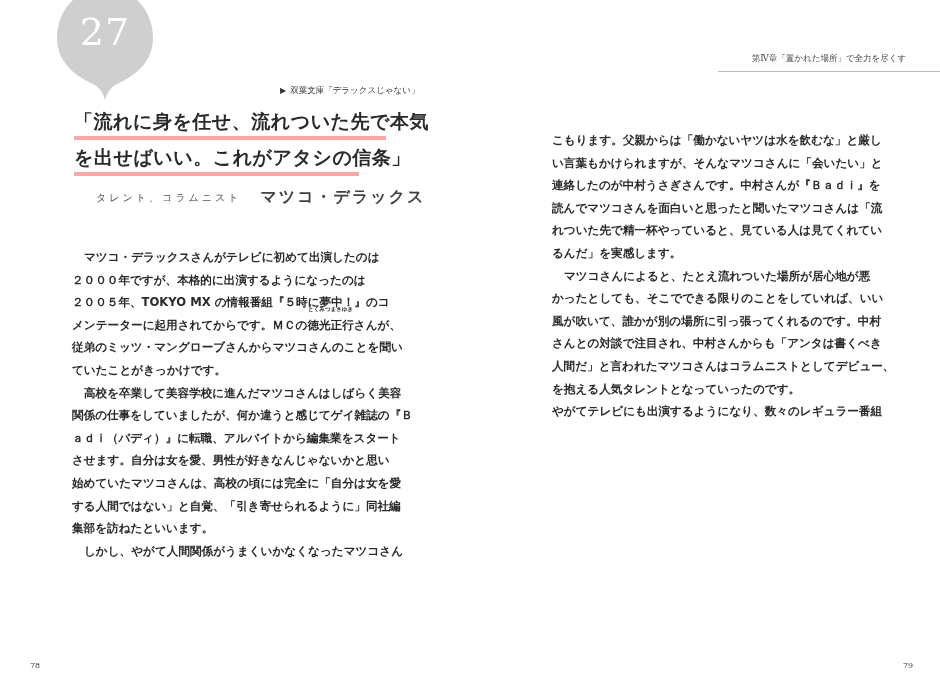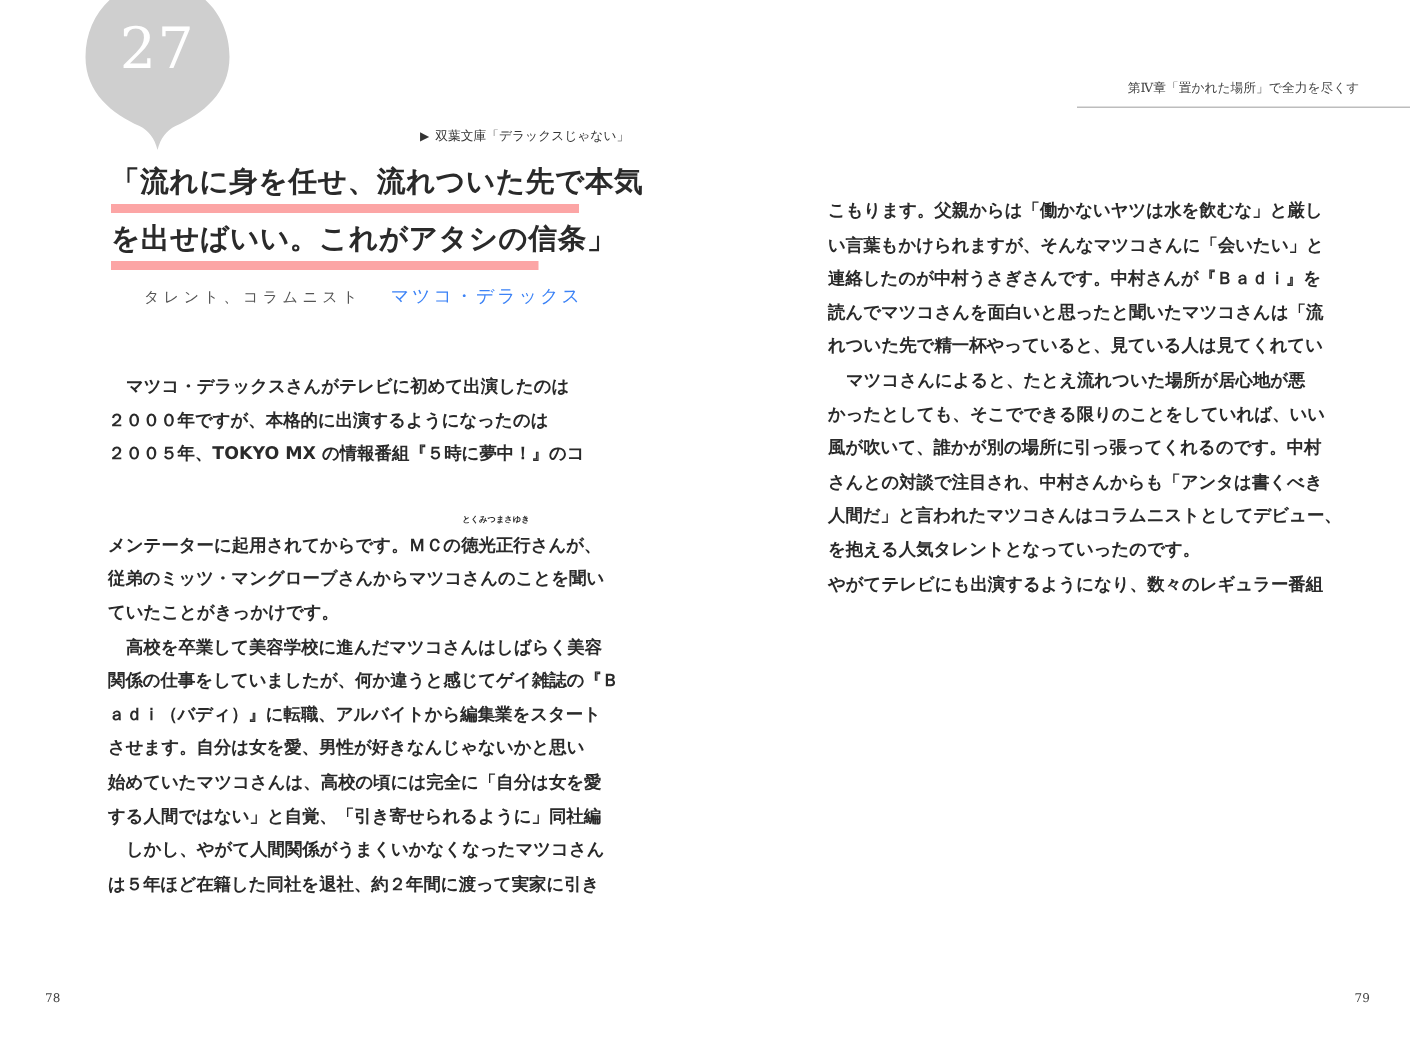--- a/index.html
+++ b/index.html
@@ -18,34 +18,34 @@
     font-family: "DejaVu Serif", "Liberation Serif", serif; 
     font-size: 38px; color: #ffffff; letter-spacing: 1px;
   }
 
   .source { position: absolute; left: 280px; top: 53px; font-size: 8.5px; color: #333; white-space: nowrap; margin-top: 32px; }
   .source .tri { font-size: 8px; margin-right: 4px; }
 
   .quote-title { position: absolute; left: 74px; top: 104px; width: 312px; }
   .quote-line {
     font-size: 19px; font-weight: bold; color: #2a2a2a; line-height: 30px;
-    border-bottom: 6px solid #fca5a5; white-space: nowrap; letter-spacing: 0.5px; padding-top: 2px;
+    border-bottom: 4px solid #fca5a5; white-space: nowrap; letter-spacing: 0.5px; padding-top: 2px;
   }
   .quote-line + .quote-line { width: 285px; }
 
   .author { position: absolute; left: 96px; top: 187px; white-space: nowrap; }
   .author-role { font-size: 10px; color: #555; letter-spacing: 3px; vertical-align: middle; margin-right: 14px; }
-  .author-name { font-size: 12px; font-weight: normal; color: #3b82f6; letter-spacing: 2px; vertical-align: middle; }
+  .author-name { font-size: 16px; font-weight: bold; color: #404040; letter-spacing: 2px; vertical-align: middle; }
 
   .body { position: absolute; width: 330px; font-size: 11.6px; line-height: 22.6px; color: #2a2a2a; font-weight: bold; }
   .body-left { left: 72px; top: 246px; }
   .body-right { left: 82px; top: 129px; }
   .body p { margin: 0; white-space: nowrap; }
   .indent { padding-left: 12px; }
-  .ruby-wrap { position: relative; display: inline-block; margin-top: 38px; }
+  .ruby-wrap { position: relative; display: inline-block; }
   .ruby-wrap .rt { position: absolute; top: -8px; left: 0; width: 100%; font-size: 5.5px; line-height: 6px; text-align: center; white-space: nowrap; }
 
   .chapter-head { position: absolute; left: 248px; top: 53px; width: 222px; text-align: center; }
   .chapter-text { font-family: "DejaVu Serif", "Liberation Serif", serif; font-size: 8.5px; color: #444; padding-left: 0; padding-bottom: 6px; white-space: nowrap; }
   .chapter-rule { height: 1px; background: #bdbdbd; }
 
   .folio { position: absolute; top: 661px; font-family: "DejaVu Serif", "Liberation Serif", serif; font-size: 8px; color: #444; }
   .folio-left { left: 30px; }
   .folio-right { left: 433px; }
 </style>
@@ -80,39 +80,40 @@
     <p>２００５年、TOKYO MX の情報番組『５時に夢中！』のコ</p>
     <p><span>メンテーターに起用されてからです。ＭＣの</span><span class="ruby-wrap"><span class="rt">とくみつまさゆき</span><span>徳光正行</span></span><span>さんが、</span></p>
     <p>従弟のミッツ・マングローブさんからマツコさんのことを聞い</p>
     <p>ていたことがきっかけです。</p>
     <p class="indent">高校を卒業して美容学校に進んだマツコさんはしばらく美容</p>
     <p>関係の仕事をしていましたが、何か違うと感じてゲイ雑誌の『Ｂ</p>
     <p>ａｄｉ（バディ）』に転職、アルバイトから編集業をスタート</p>
     <p>させます。自分は女を愛、男性が好きなんじゃないかと思い</p>
     <p>始めていたマツコさんは、高校の頃には完全に「自分は女を愛</p>
     <p>する人間ではない」と自覚、「引き寄せられるように」同社編</p>
+    <p>集部を訪ねたといいます。</p>
     <p class="indent">しかし、やがて人間関係がうまくいかなくなったマツコさん</p>
-    <p>は５年ほど在籍した同社を退社、約２年間に渡って実家に引き</p>
   </div>
 
   <div class="folio folio-left">78</div>
 </div>
 
 <div class="page page-right">
   <div class="chapter-head">
     <div class="chapter-text">第Ⅳ章「置かれた場所」で全力を尽くす</div>
     <div class="chapter-rule"></div>
   </div>
 
   <div class="body body-right">
     <p>こもります。父親からは「働かないヤツは水を飲むな」と厳し</p>
     <p>い言葉もかけられますが、そんなマツコさんに「会いたい」と</p>
     <p>連絡したのが中村うさぎさんです。中村さんが『Ｂａｄｉ』を</p>
     <p>読んでマツコさんを面白いと思ったと聞いたマツコさんは「流</p>
     <p>れついた先で精一杯やっていると、見ている人は見てくれてい</p>
+    <p>るんだ」を実感します。</p>
     <p class="indent">マツコさんによると、たとえ流れついた場所が居心地が悪</p>
     <p>かったとしても、そこでできる限りのことをしていれば、いい</p>
     <p>風が吹いて、誰かが別の場所に引っ張ってくれるのです。中村</p>
     <p>さんとの対談で注目され、中村さんからも「アンタは書くべき</p>
     <p>人間だ」と言われたマツコさんはコラムニストとしてデビュー、</p>
     <p>を抱える人気タレントとなっていったのです。</p>
     <p>やがてテレビにも出演するようになり、数々のレギュラー番組</p>
   </div>
 
   <div class="folio folio-right">79</div>

